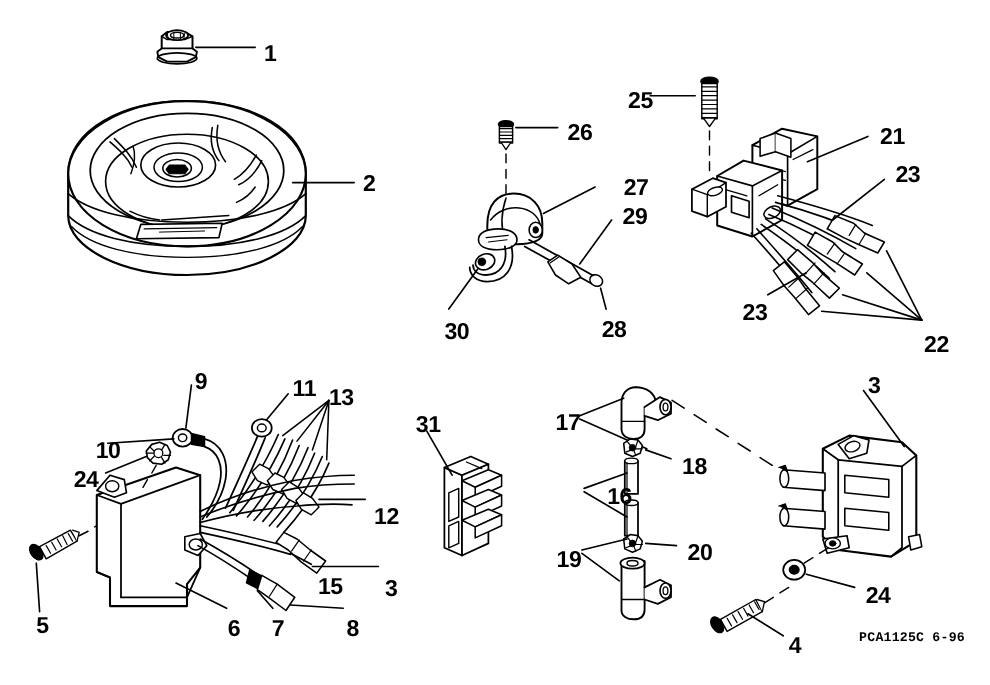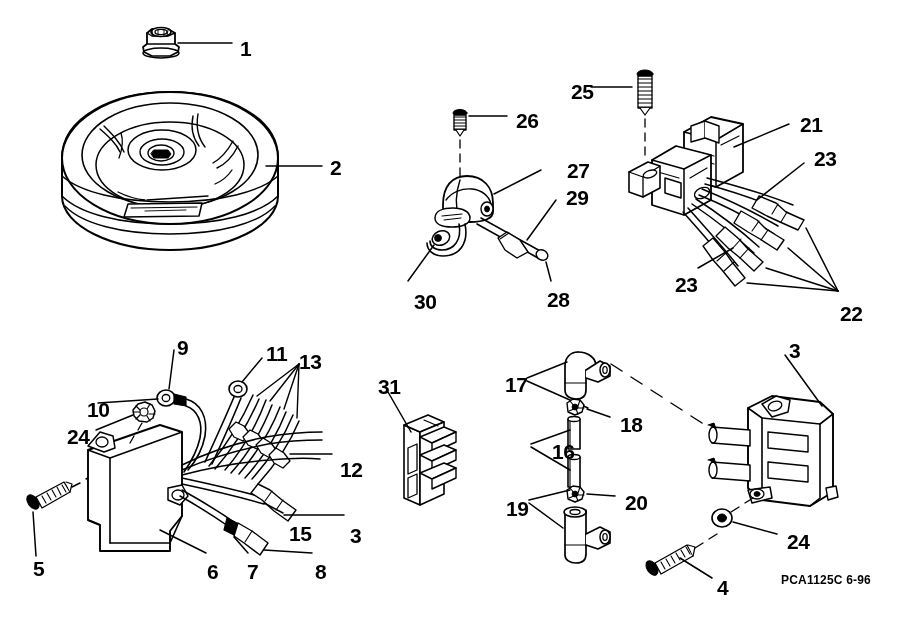--- a/index.html
+++ b/index.html
@@ -30,21 +30,21 @@
     color: #000000;
     letter-spacing: -0.4px;
     line-height: 1;
     white-space: nowrap;
     user-select: none;
   }
   #footer-code {
     position: absolute;
     left: 781px;
     top: 573px;
-    font-family: Liberation Sans, sans-serif;
+    font-family: Liberation Mono, monospace;
     font-size: 12px;
     font-weight: bold;
     color: #000000;
     letter-spacing: 0.2px;
     white-space: nowrap;
   }
 </style>
 </head>
 <body>
 
@@ -459,19 +459,19 @@
       <div class="callout" style="left: 840px; top: 303px;">22</div>
       <div class="callout" style="left: 814px; top: 148px;">23</div>
       <div class="callout" style="left: 675px; top: 274px;">23</div>
       <div class="callout" style="left: 67px; top: 426px;">24</div>
       <div class="callout" style="left: 787px; top: 531px;">24</div>
       <div class="callout" style="left: 571px; top: 81px;">25</div>
       <div class="callout" style="left: 516px; top: 110px;">26</div>
       <div class="callout" style="left: 551px; top: 160px; margin-left: 16px;">27</div>
       <div class="callout" style="left: 547px; top: 289px;">28</div>
       <div class="callout" style="left: 566px; top: 187px;">29</div>
-      <div class="callout" style="left: 414px; top: 291px;">30</div>
+      <div class="callout" style="left: 404px; top: 291px;">30</div>
       <div class="callout" style="left: 378px; top: 376px;">31</div>
     </div>
 
   <div id="footer-code">PCA1125C   6-96</div>
 
 </div>
 
 </body></html>

